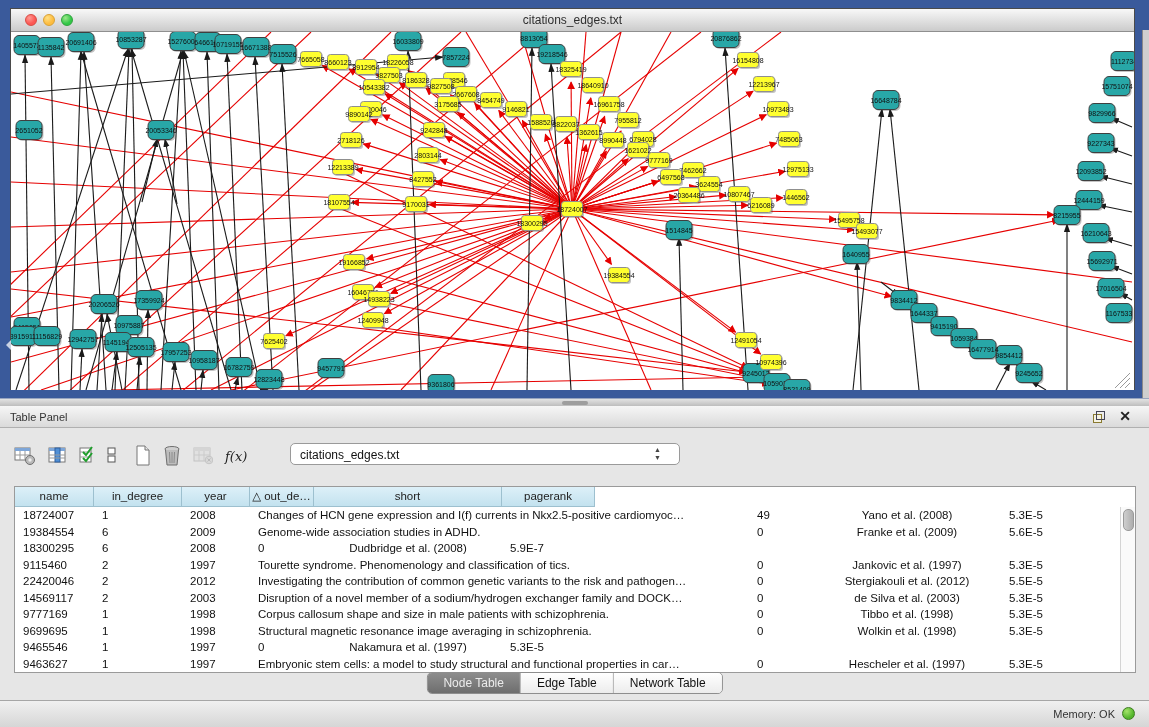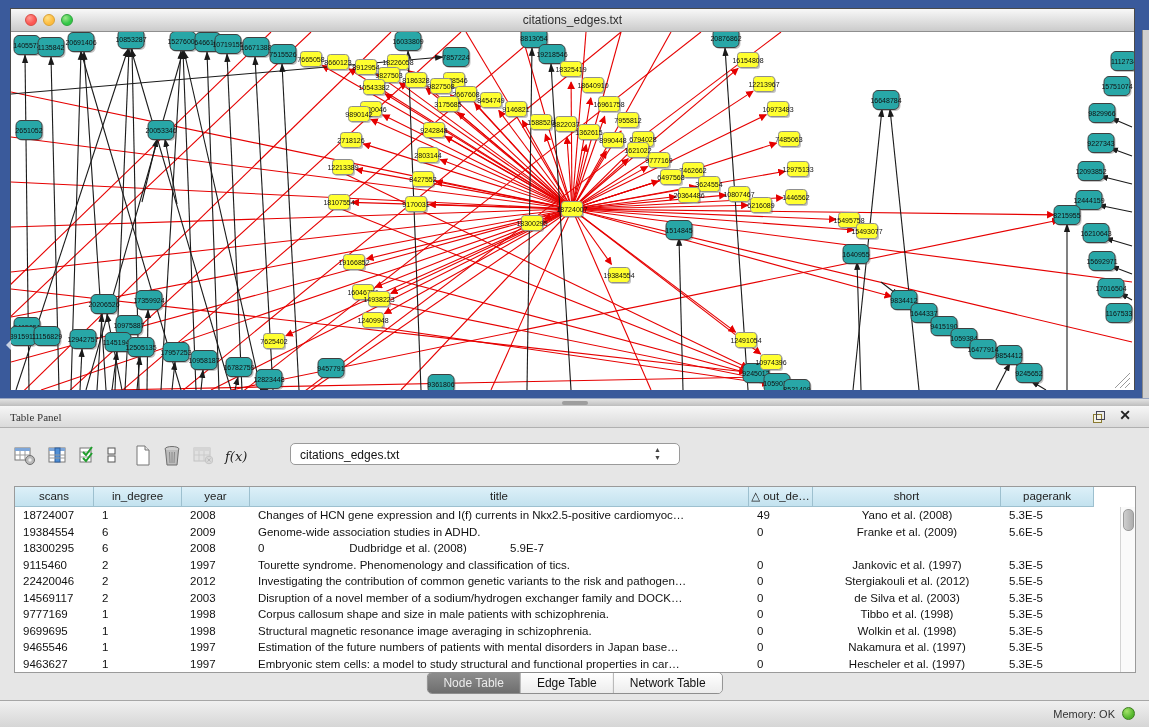--- a/index.html
+++ b/index.html
@@ -25,21 +25,21 @@
   svg.graph{display:block;}
 
   
   .divider{position:absolute;left:0;top:398px;width:1149px;height:8px;
     background:linear-gradient(#e3e3e3,#bdbdbd);border-top:1px solid #98a5c0;box-sizing:border-box;}
   .grip{position:absolute;left:50%;top:2px;width:26px;height:4px;margin-left:-13px;
     border-radius:2px;background:#9e9e9e;}
 
   
   .tp-header{position:absolute;left:0;top:406px;width:1149px;height:22px;
-    background:linear-gradient(#f6f6f6,#dadada);border-bottom:1px solid #b0b0b0;box-sizing:border-box;font-family:Liberation Serif, serif;}
+    background:linear-gradient(#f6f6f6,#dadada);border-bottom:1px solid #b0b0b0;box-sizing:border-box;}
   .tp-title{position:absolute;left:10px;top:5px;font-size:11px;color:#333;}
   .float-ic{position:absolute;right:44px;top:5px;width:12px;height:12px;}
   .float-ic .sq1{position:absolute;left:0;bottom:0;width:7px;height:7px;border:1px solid #8a7a30;background:#f5f2e2;}
   .float-ic .sq2{position:absolute;right:0;top:0;width:7px;height:7px;border:1px solid #445;background:transparent;}
   .close-ic{position:absolute;right:18px;top:2px;font-size:14px;font-weight:bold;color:#222;line-height:16px;}
 
   
   .tp-body{position:absolute;left:0;top:428px;width:1149px;height:272px;background:#e6e6e6;}
   .toolbar{position:absolute;left:14px;top:14px;height:28px;display:flex;align-items:center;}
   .tb-ic{display:inline-flex;align-items:center;justify-content:center;margin-right:12px;}
@@ -683,24 +683,23 @@
       </span>
       <span class="fx">f(x)</span>
       <div class="combo">
         <span class="val">citations_edges.txt</span>
         <span class="stepper">▲<br>▼</span>
       </div>
     </div>
 
     <div class="tablebox">
       <div class="thead" id="thead">
-          <div class="th" style="width: 79px;">scans</div>
+          <div class="th" style="width: 79px;">name</div>
           <div class="th" style="width: 88px;">in_degree</div>
           <div class="th" style="width: 68px; text-align: center;">year</div>
-          <div class="th" style="width: 499px;">title</div>
           <div class="th" style="width: 64px;">△ out_de…</div>
           <div class="th" style="width: 188px;">short</div>
           <div class="th" style="width: 93px;">pagerank</div>
         </div>
       <div class="tbody" id="tbody">
           <div class="tr">
             <div class="td" style="width: 79px;">18724007</div>
             <div class="td" style="width: 88px;">1</div>
             <div class="td" style="width: 68px;">2008</div>
             <div class="td" style="width: 499px;">Changes of HCN gene expression and I(f) currents in Nkx2.5-positive cardiomyoc…</div>
@@ -767,21 +766,20 @@
             <div class="td" style="width: 68px;">1998</div>
             <div class="td" style="width: 499px;">Structural magnetic resonance image averaging in schizophrenia.</div>
             <div class="td" style="width: 64px;">0</div>
             <div class="td center" style="width: 188px;">Wolkin et al. (1998)</div>
             <div class="td" style="width: 93px;">5.3E-5</div>
           </div>
           <div class="tr">
             <div class="td" style="width: 79px;">9465546</div>
             <div class="td" style="width: 88px;">1</div>
             <div class="td" style="width: 68px;">1997</div>
-            <div class="td" style="width: 499px;">Estimation of the future numbers of patients with mental disorders in Japan base…</div>
             <div class="td" style="width: 64px;">0</div>
             <div class="td center" style="width: 188px;">Nakamura et al. (1997)</div>
             <div class="td" style="width: 93px;">5.3E-5</div>
           </div>
           <div class="tr">
             <div class="td" style="width: 79px;">9463627</div>
             <div class="td" style="width: 88px;">1</div>
             <div class="td" style="width: 68px;">1997</div>
             <div class="td" style="width: 499px;">Embryonic stem cells: a model to study structural and functional properties in car…</div>
             <div class="td" style="width: 64px;">0</div>

